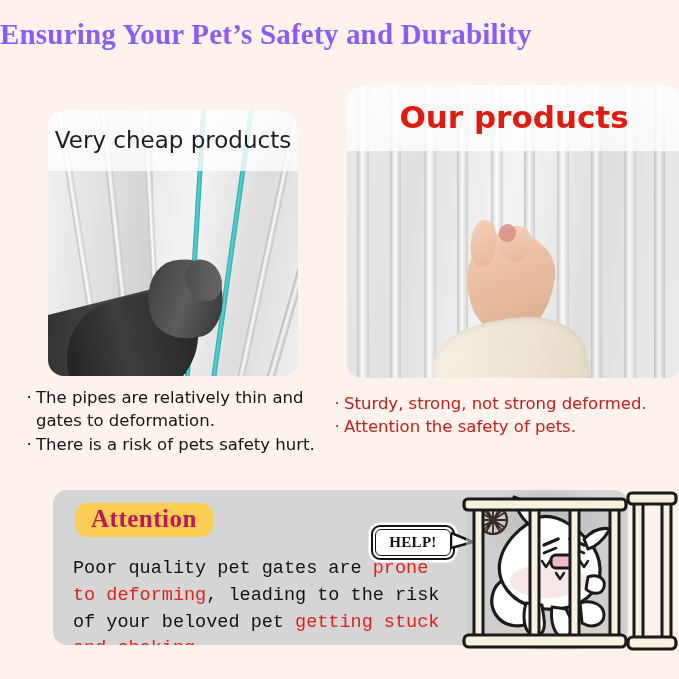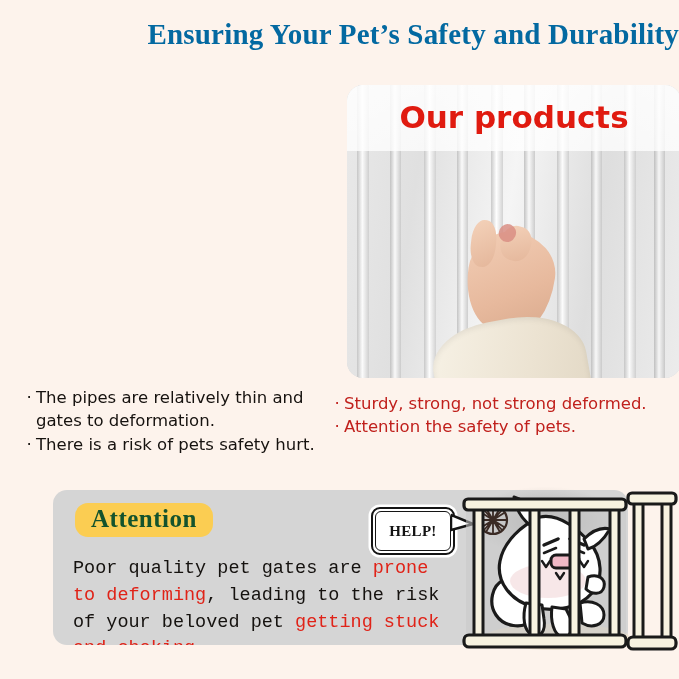--- a/index.html
+++ b/index.html
@@ -8,23 +8,23 @@
     background:#fdf3ec;
     font-family:"Liberation Sans",sans-serif;
     overflow:hidden;
     position:relative;
   }
   .stage{position:relative;width:679px;height:679px;background:#fdf3ec;}
 
   
   .title{
     position:absolute;left:0;top:18px;width:679px;
-    text-align:right;
+    text-align:left;
     font-family:"Liberation Serif","DejaVu Serif",serif;
-    font-size:29px;font-weight:700;color:#0369a1;
+    font-size:29px;font-weight:700;color:#8b5cf6;
     letter-spacing:.2px;white-space:nowrap;
   }
 
   
   .card{position:absolute;border-radius:16px;overflow:hidden;background:#d8d8d8;}
   .card-left{left:48px;top:110px;width:250px;height:266px;}
   .card-right{left:347px;top:85px;width:290px;height:293px;padding-left:44px;}
 
   .photo{position:absolute;inset:0;overflow:hidden;}
 
@@ -125,34 +125,34 @@
   .btxt{flex:1 1 auto;}
 
   
   .attn{
     position:absolute;left:53px;top:490px;width:575px;height:155px;
     background:#d5d5d5;border-radius:14px;overflow:hidden;
   }
   .attn-title{
     position:absolute;left:22px;top:13px;
     font-family:"Liberation Serif","DejaVu Serif",serif;
-    font-size:25px;font-weight:700;color:#14532d;
+    font-size:25px;font-weight:700;color:#be185d;
     background:#fbcd52;border-radius:13px;
     padding:2px 16px 4px;letter-spacing:.5px;text-align:right;
   }
   .attn-body{
     position:absolute;left:20px;top:66px;width:375px;
     font-family:Liberation Mono, monospace;
     font-size:18.5px;line-height:1.45;color:#15120f;
   }
   .hl{color:#e02318;}
 
   
   .help{
-    position:absolute;left:371px;top:507px;width:84px;height:48px;
+    position:absolute;left:371px;top:525px;width:84px;height:35px;
   }
   .help-outer{
     position:absolute;inset:0;background:#fff;
     border:2.5px solid #141414;border-radius:9px;
     box-shadow:0 0 0 2.5px #fff;
   }
   .help-inner{
     position:absolute;left:4px;top:4px;right:4px;bottom:4px;
     border:1.6px solid #141414;border-radius:6px;
   }
@@ -173,20 +173,45 @@
     border-radius:50%;
   }
 </style>
 </head>
 <body>
 
 <div class="stage">
 
   <div class="title">Ensuring Your Pet’s Safety and Durability</div>
 
+  <div class="card card-left">
+    <div class="photo">
+      <div class="left-bg"></div>
+      <div class="left-wall"></div>
+
+      <div class="slats">
+        <div class="slat" style="left:22%;width:7px;background:linear-gradient(90deg,#bdbdbd,#fdfdfd 45%,#c9c9c9);transform:rotate(-9deg);"></div>
+        <div class="slat" style="left:33%;width:7px;background:linear-gradient(90deg,#b8b8b8,#fbfbfb 45%,#c4c4c4);transform:rotate(-6deg);"></div>
+        <div class="slat" style="left:44%;width:6px;background:linear-gradient(90deg,#bcbcbc,#fdfdfd 45%,#c7c7c7);transform:rotate(-3deg);"></div>
+        <div class="slat" style="left:54%;width:5px;background:linear-gradient(90deg,#2aa6ab,#57d3d6 45%,#2fa9ae);transform:rotate(3.5deg);"></div>
+        <div class="slat" style="left:63.5%;width:5px;background:linear-gradient(90deg,#2aa6ab,#57d3d6 45%,#2fa9ae);transform:rotate(8deg);"></div>
+        <div class="slat" style="left:73%;width:7px;background:linear-gradient(90deg,#b5b5b5,#fafafa 45%,#c0c0c0);transform:rotate(12deg);"></div>
+        <div class="slat" style="left:84%;width:8px;background:linear-gradient(90deg,#b0b0b0,#f7f7f7 45%,#bbb);transform:rotate(16deg);"></div>
+        <div class="slat" style="left:94%;width:8px;background:linear-gradient(90deg,#adadad,#f2f2f2 45%,#b6b6b6);transform:rotate(20deg);"></div>
+      </div>
+
+      <div class="left-floor"></div>
+      <div class="arm"></div>
+      <div class="glove"></div>
+      <div class="glove-thumb"></div>
+    </div>
+
+    <div class="label-band band-left"></div>
+    <div class="card-caption cap-left">Very cheap products</div>
+  </div>
 
   <div class="card card-right">
     <div class="photo">
       <div class="right-bg"></div>
 
       <div class="slats">
         <div class="slat" style="left:3%;width:12px;background:linear-gradient(90deg,#c6c6c6,#fbfbfb 45%,#cfcfcf);"></div>
         <div class="slat" style="left:13%;width:11px;background:linear-gradient(90deg,#c2c2c2,#f9f9f9 45%,#cbcbcb);"></div>
         <div class="slat" style="left:23%;width:12px;background:linear-gradient(90deg,#c8c8c8,#fdfdfd 45%,#d1d1d1);"></div>
         <div class="slat" style="left:33%;width:11px;background:linear-gradient(90deg,#c4c4c4,#fafafa 45%,#cdcdcd);"></div>

